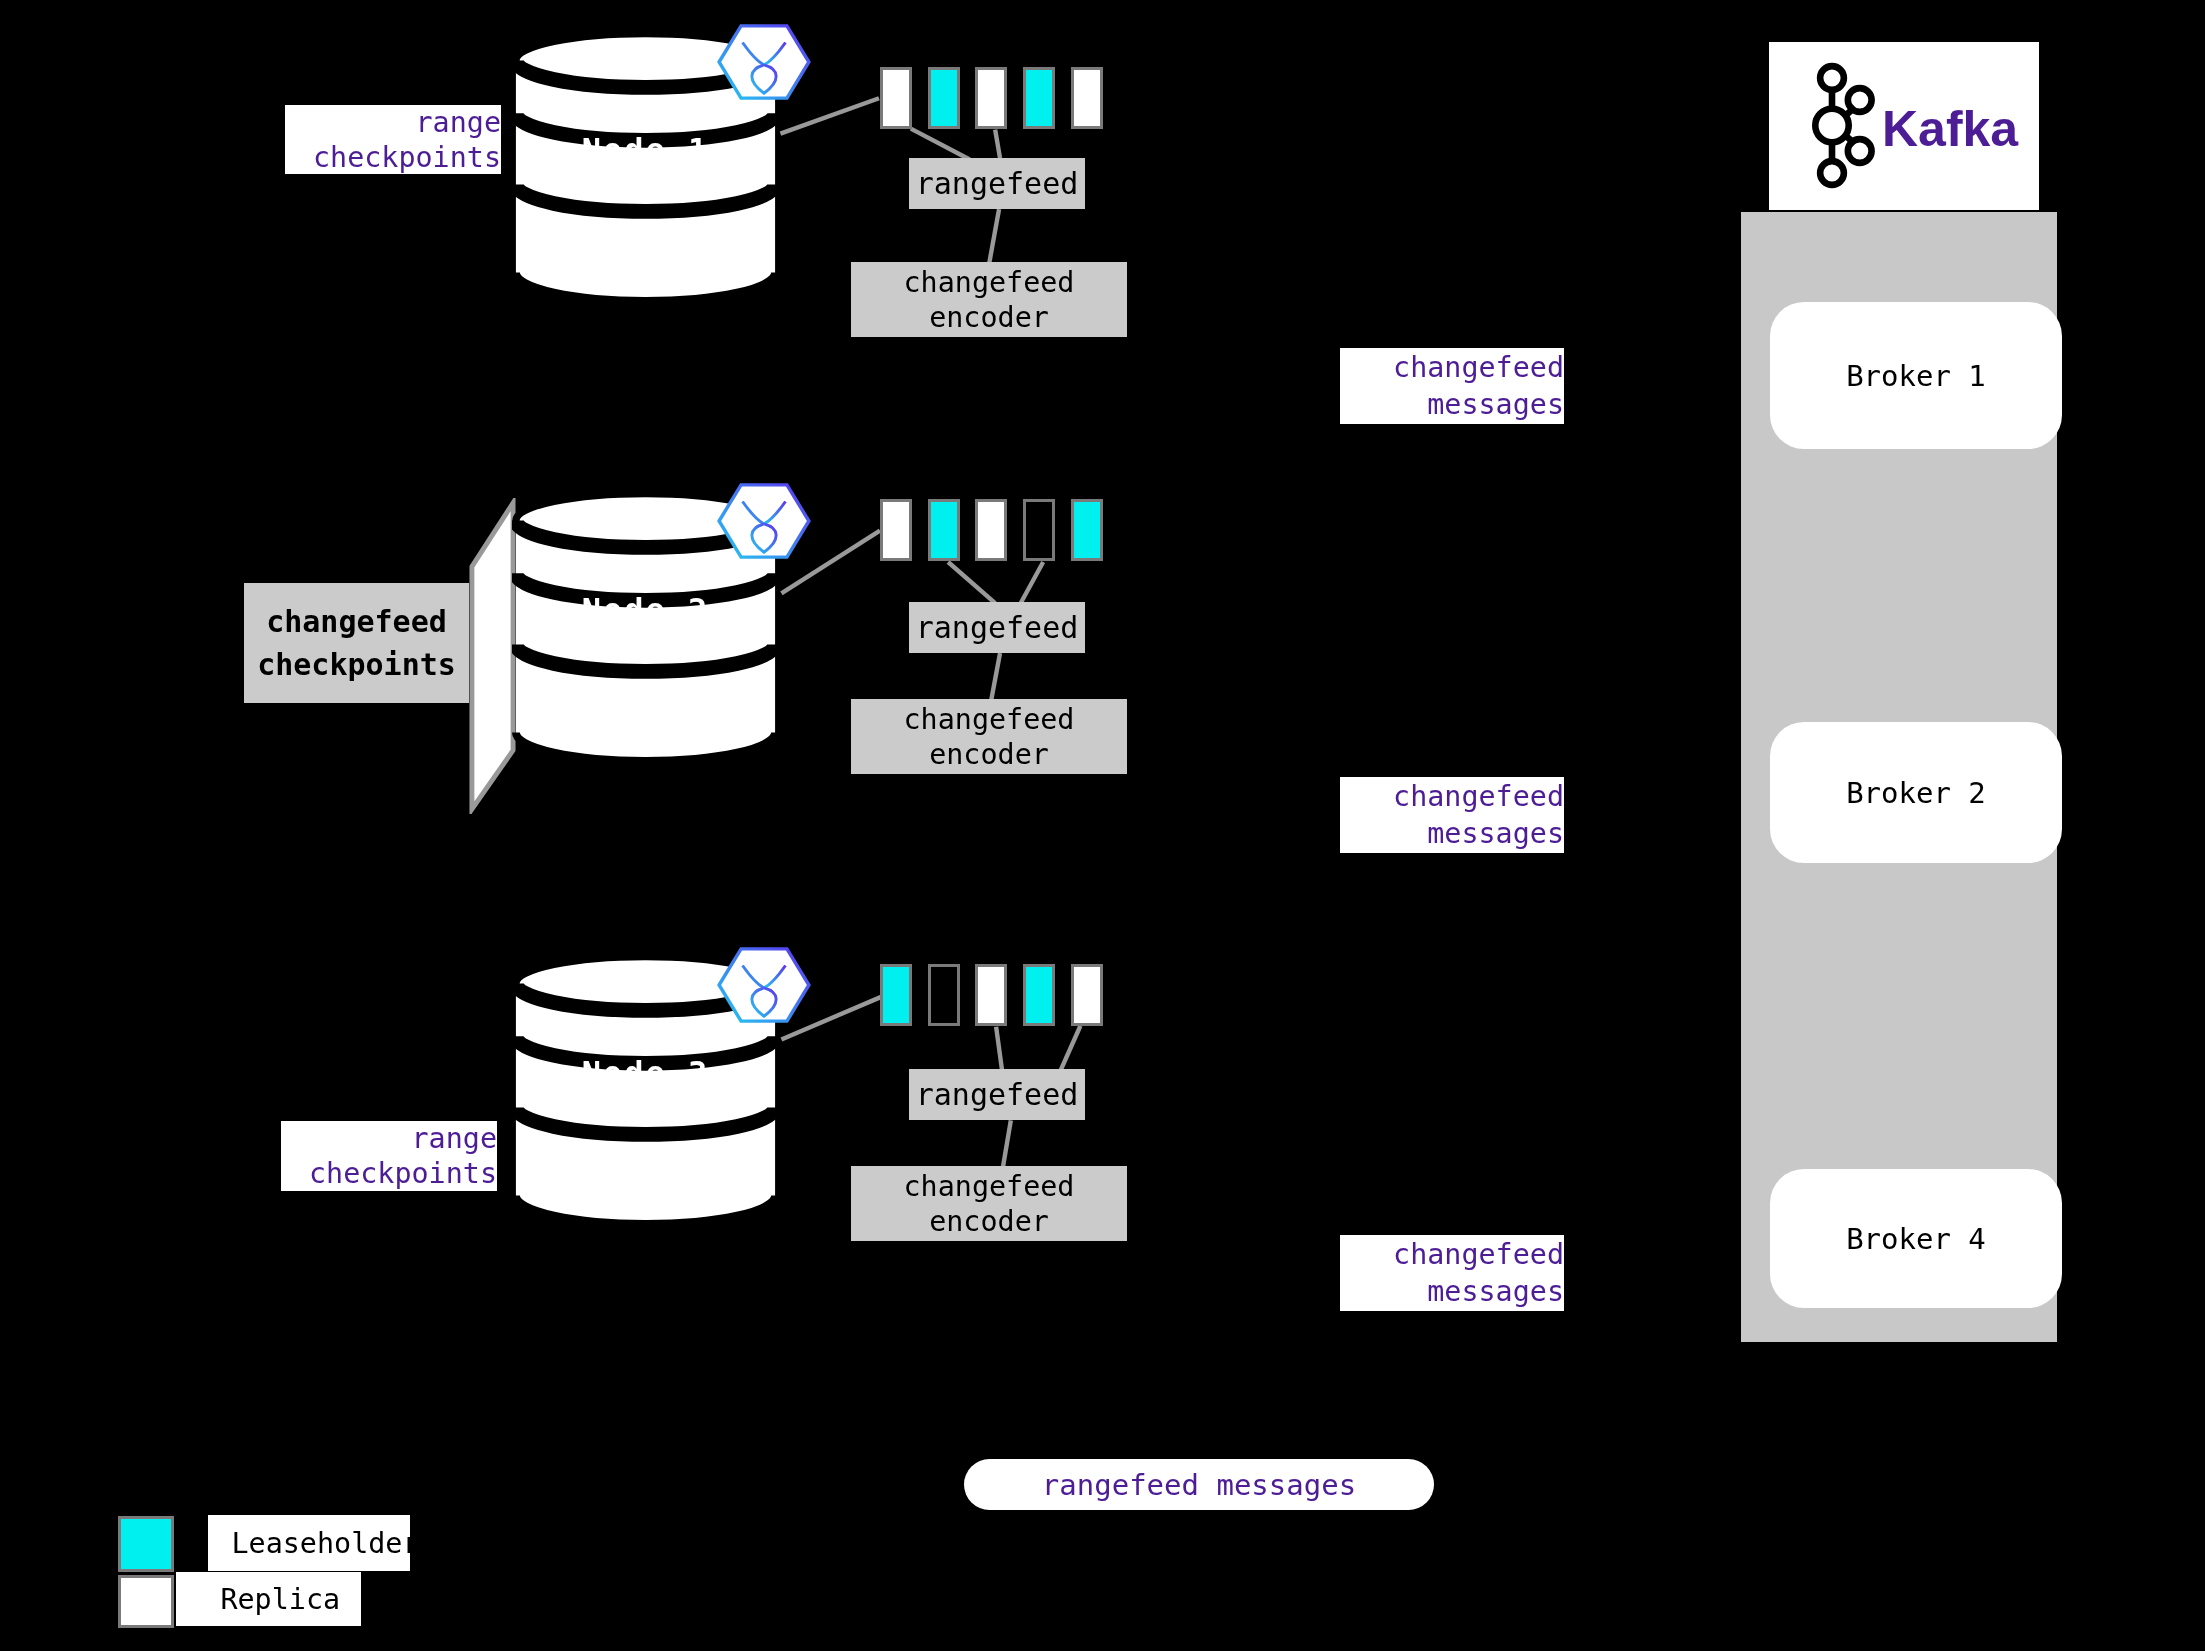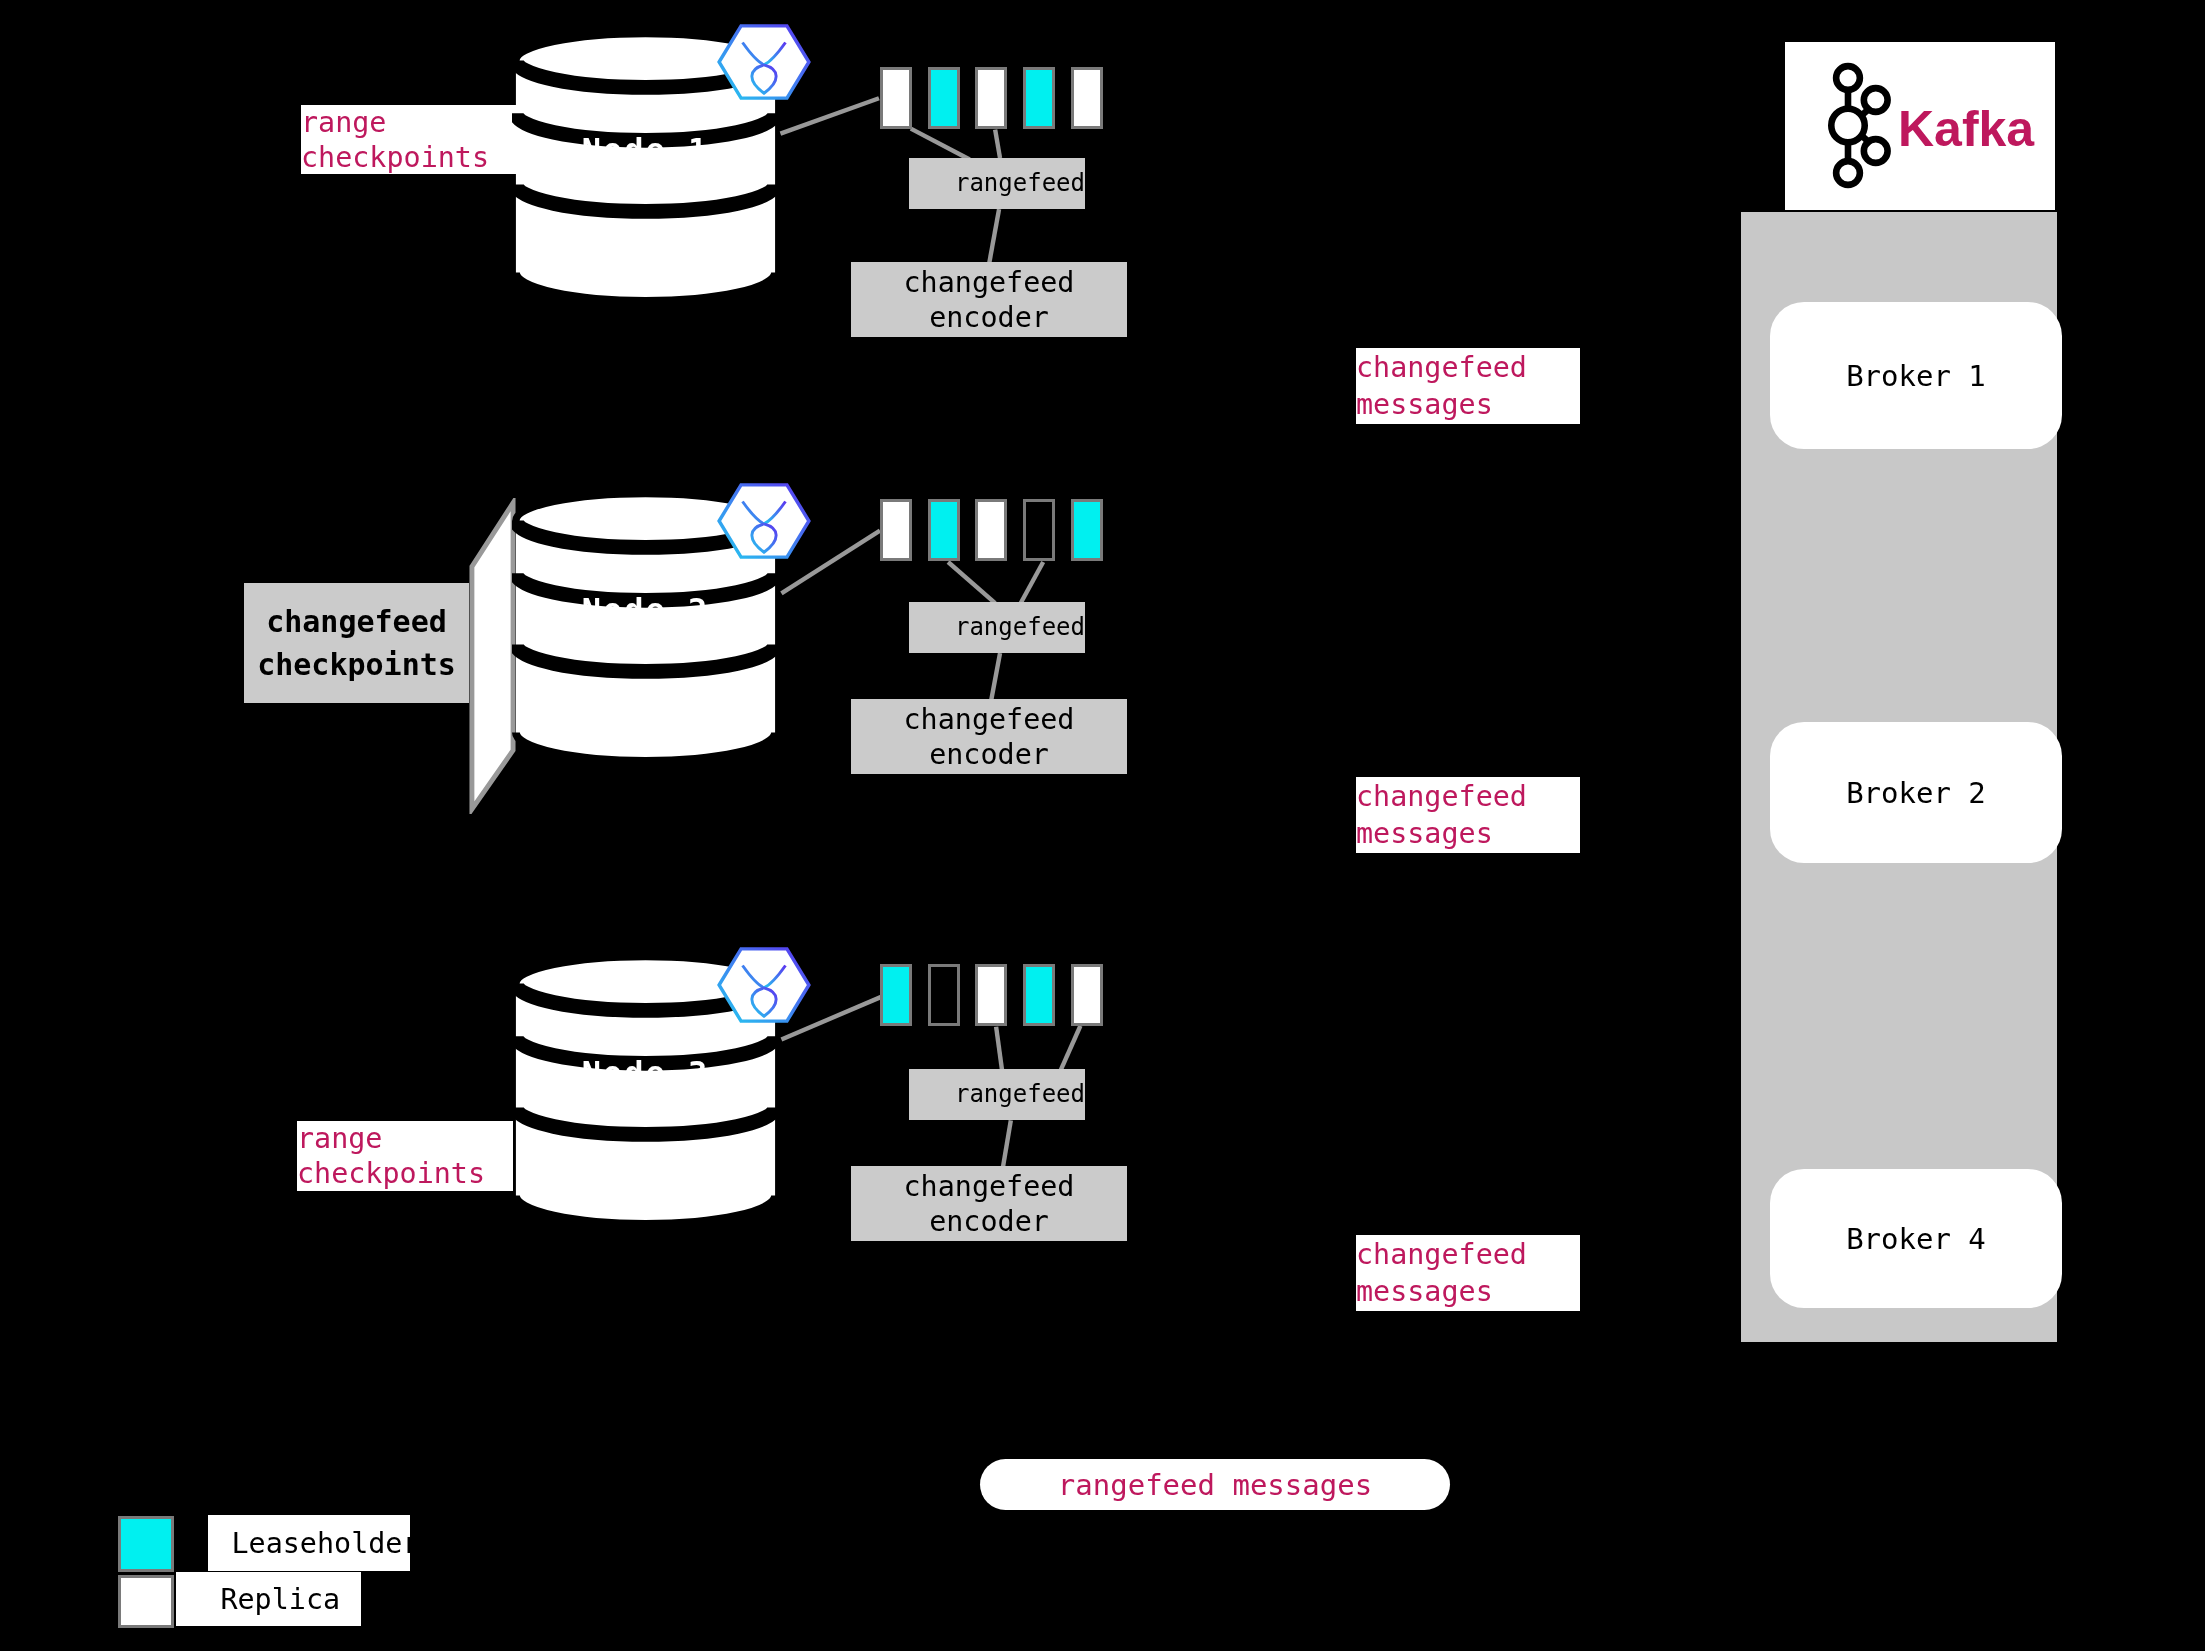--- a/index.html
+++ b/index.html
@@ -1,22 +1,22 @@
 <!DOCTYPE html>
 <html style="font-size:7.8px"><head>
 <meta charset="utf-8">
 <style>
   html,body{margin:0;padding:0;background:#000;width:2205px;height:1652px;overflow:hidden;}
   #canvas{position:relative;width:2205px;height:1652px;background:#000;
           font-family:"DejaVu Sans Mono","Liberation Mono",monospace;color:#000;}
   .abs{position:absolute;}
-  .whitebox{background:#fff;color:#be185d;text-align:left;margin-left:16px;}
+  .whitebox{background:#fff;color:#4c1d95;text-align:right;}
   .graybox{background:#CBCBCB;color:#000;text-align:center;}
   .lbl-2line{font-size:28.4px;line-height:35px;display:flex;flex-direction:column;justify-content:center;}
-  .rangefeed-box{font-size:24px;line-height:51px;text-align:right;}
+  .rangefeed-box{font-size:30px;line-height:51px;}
   .encoder-box{font-size:28.4px;line-height:35px;display:flex;flex-direction:column;justify-content:center;}
   .msg-box{font-size:28.4px;line-height:37px;display:flex;flex-direction:column;justify-content:center;}
   .coordinator-box{font-weight:bold;font-size:30px;line-height:43px;display:flex;flex-direction:column;justify-content:center;}
   .node-label{position:absolute;left:0;width:100%;text-align:center;font-size:32px;font-weight:bold;color:#ffffff;letter-spacing:2px;}
   .squares-row{position:absolute;display:flex;gap:15.7px;}
   .range-square{width:32px;height:62px;border:3.9px solid #7A7A7A;box-sizing:border-box;}
   .broker{position:absolute;left:29px;width:292px;background:#fff;border-radius:34px;
           display:flex;align-items:center;justify-content:center;font-size:29px;}
   .legend-swatch{position:absolute;width:56px;border:3.9px solid #7A7A7A;box-sizing:border-box;}
   .legend-label{position:absolute;background:#fff;font-size:28.4px;display:flex;align-items:center;padding-left:23.5px;box-sizing:border-box;}

